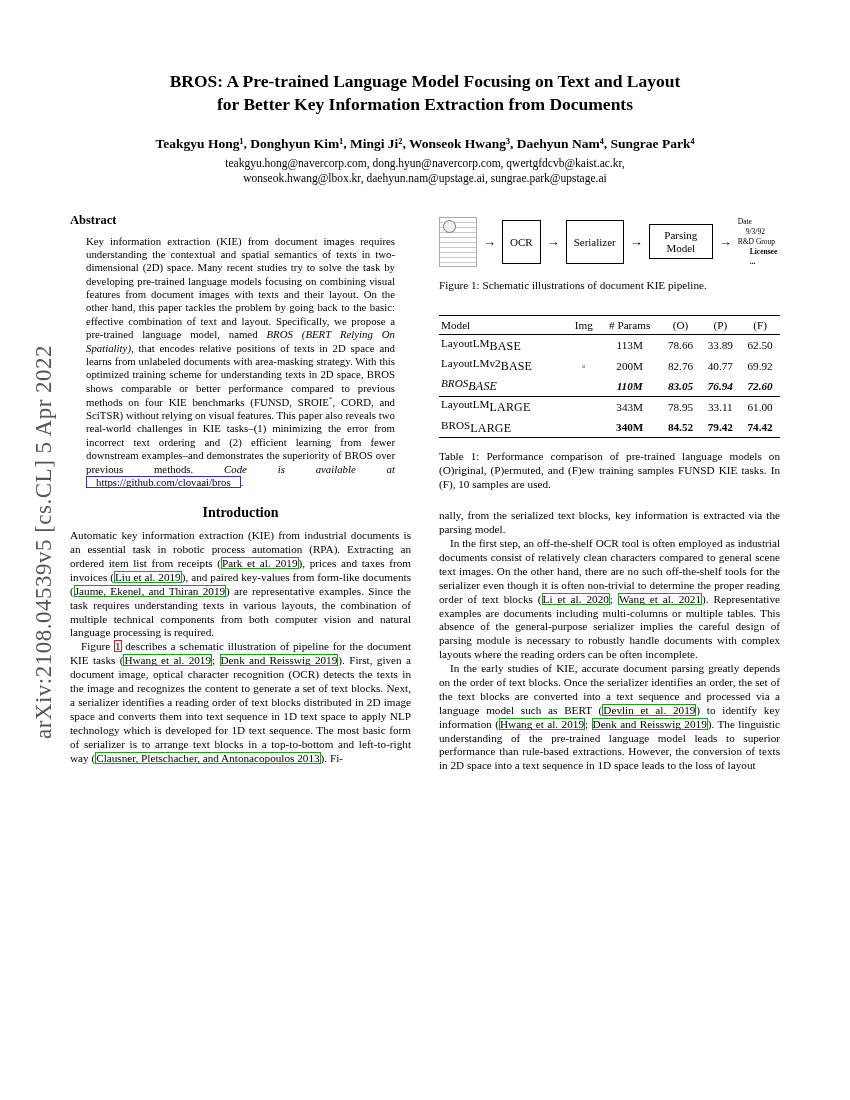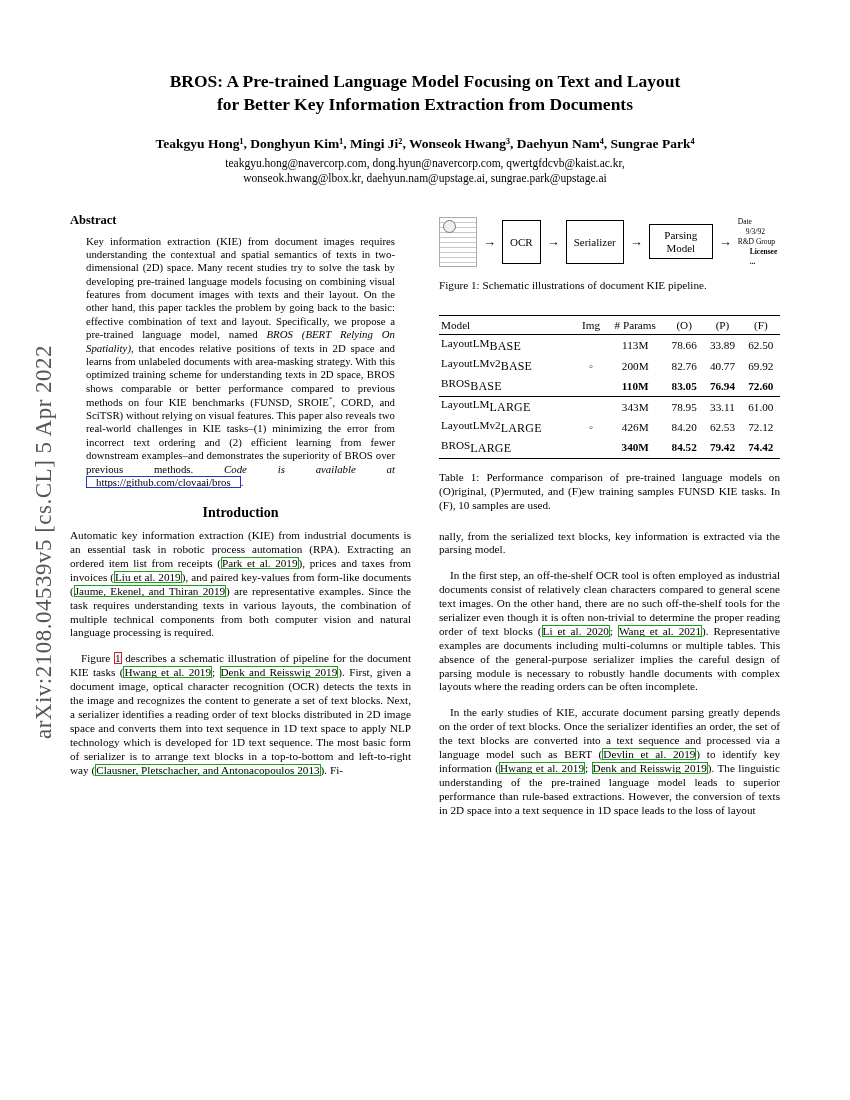--- a/index.html
+++ b/index.html
@@ -32,21 +32,21 @@
   
   .abstract-heading { text-align:left; font-weight:bold; font-size:12.5px; margin-bottom:7px; }
   .abstract-body { padding:0 16px; font-size:10.8px; line-height:1.24; text-align:justify; }
 
   
   .section-heading { text-align:center; font-weight:bold; font-size:14px; margin-top:16px; margin-bottom:8px; }
 
   
   .para { font-size:11.2px; line-height:1.24; text-align:justify; }
   .para.indent { text-indent:11px; }
-  .para + .para { margin-top:12px; }
+  .para + .para { margin-top:0; }
 
   
   .seg-cite { outline:1px solid #17a317; outline-offset:-1px; padding:0 1px; }
   .seg-ref  { outline:1px solid #cc2222; outline-offset:-1px; padding:0 1px; }
   .seg-link { outline:1px solid #2233cc; outline-offset:-1px; padding:0 10px; }
   .seg-it   { font-style:italic; }
   .seg-sup  { vertical-align:super; font-size:65%; }
 
   
   .figure1 { display:flex; align-items:center; gap:6px; margin-top:4px; justify-content:flex-start; }
@@ -70,21 +70,21 @@
   .figure-caption { font-size:11.2px; margin-top:12px; }
 
   
   .t1 {
     width:100%; border-collapse:collapse; font-size:11.2px;
     margin-top:24px; border-top:1.5px solid #000; border-bottom:1.5px solid #000;
   }
   .t1 th { font-weight:normal; padding:3px 2px; }
   .t1 td { padding:1.5px 2px; }
   .t1 thead tr th { border-bottom:0.8px solid #000; }
-  .t1 tbody[data-group="0"] tr:last-child td { border-bottom:0.8px solid #000; }
+  .t1 tbody[data-group="0"] tr:last-child td { border-bottom:0.8px solid #000;font-style:italic; }
   .t1 .c-model, .t1 th.h-model { text-align:left; }
   .t1 .c-img, .t1 th.h-img { text-align:center; }
   .t1 .c-num, .t1 th.h-num { text-align:center; }
   .t1 sub { font-size:12px; letter-spacing:.2px; }
   .table-caption { font-size:11.2px; margin-top:11px; text-align:justify; line-height:1.25; }
 
   .right-text { margin-top:18px; }
 </style>
 </head>
 <body>
@@ -180,28 +180,20 @@
         <tbody data-group="1">
             <tr>
               <td class="c-model">LayoutLM<sub>LARGE</sub></td>
               <td class="c-img"></td>
               <td class="c-num">343M</td>
               <td class="c-num">78.95</td>
               <td class="c-num">33.11</td>
               <td class="c-num">61.00</td>
             </tr>
             <tr>
-              <td class="c-model">LayoutLMv2<sub>LARGE</sub></td>
-              <td class="c-img">◦</td>
-              <td class="c-num">426M</td>
-              <td class="c-num">84.20</td>
-              <td class="c-num">62.53</td>
-              <td class="c-num">72.12</td>
-            </tr>
-            <tr>
               <td class="c-model">BROS<sub>LARGE</sub></td>
               <td class="c-img"></td>
               <td class="c-num" style="font-weight: bold;">340M</td>
               <td class="c-num" style="font-weight: bold;">84.52</td>
               <td class="c-num" style="font-weight: bold;">79.42</td>
               <td class="c-num" style="font-weight: bold;">74.42</td>
             </tr>
           </tbody>
       </table>
       <div class="table-caption">Table 1: Performance comparison of pre-trained language models on (O)riginal, (P)ermuted, and (F)ew training samples FUNSD KIE tasks. In (F), 10 samples are used.</div>

